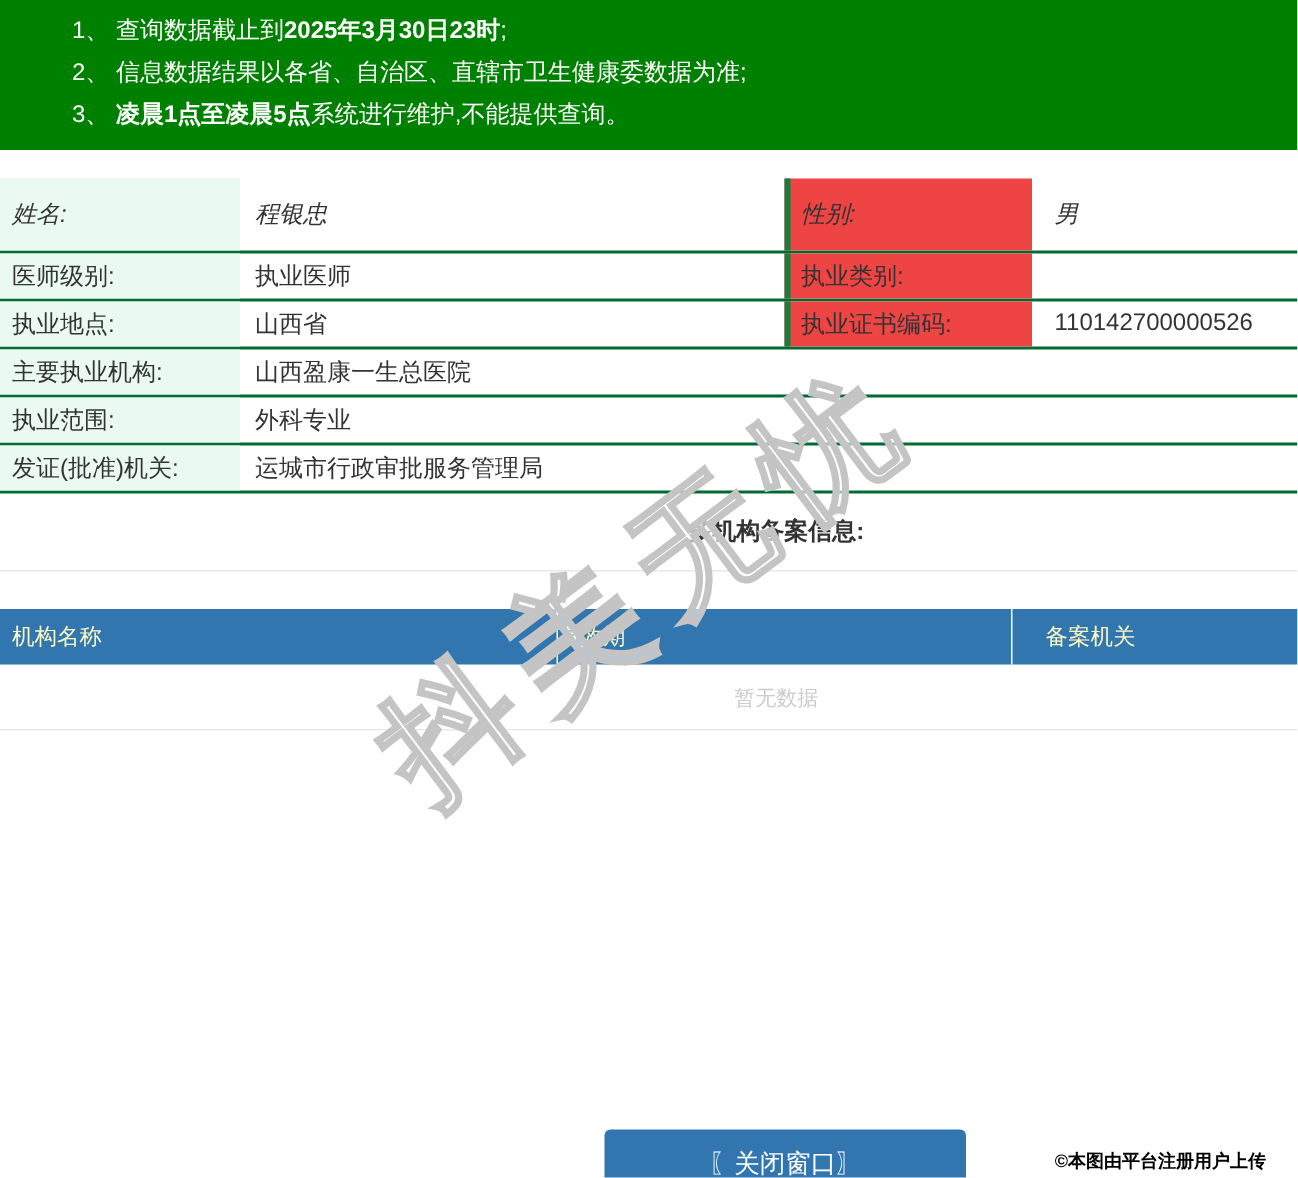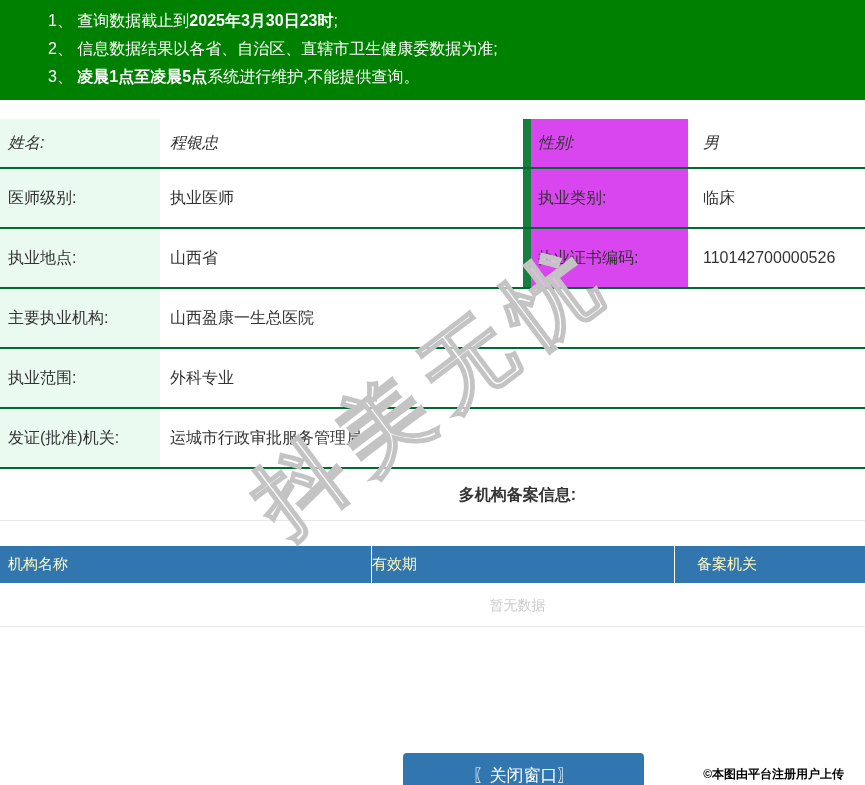--- a/index.html
+++ b/index.html
@@ -8,27 +8,27 @@
   body { position:relative; }
 
   
   .banner { width:865px; height:100px; background:#008000; color:#fff;
             padding:7px 0 0 48px; font-size:16px; }
   .banner .line { line-height:28px; white-space:nowrap; }
   .banner b { font-weight:bold; }
 
   
   .info { margin-top:19px; }
-  .irow { display:flex; align-items:center; height:60px;
+  .irow { display:flex; align-items:center; height:32px;
           border-bottom:2px solid #006b30; font-size:16px; }
   .irow.first { height:50px;font-style:italic; }
   .cell { height:100%; display:flex; align-items:center; }
   .label  { width:160px; background:#eafaf1; padding-left:8px; }
   .value1 { width:363px; padding-left:10px; }
-  .label2 { width:165px; background:#d946ef; border-left:8px solid #15803d; padding-left:7px; }
+  .label2 { width:165px; background:#ef4444; border-left:4px solid #15803d; padding-left:7px; }
   .value2 { flex:1; padding-left:15px; }
   .valuewide { flex:1; padding-left:10px; }
 
   
   .section-title { height:52px; line-height:52px; text-align:center; padding-left:170px;
                    font-weight:bold; font-size:16px; border-bottom:1px solid #e7e7e7; }
   .thead { margin-top:25px; display:flex; height:37px; background:#3276af; color:#fef9c3;
            font-size:15px; }
   .th { display:flex; align-items:center; height:100%; }
   .th.c1 { width:371px; padding-left:8px; }
@@ -65,21 +65,20 @@
   <div class="irow first">
     <div class="cell label">姓名:</div>
     <div class="cell value1">程银忠</div>
     <div class="cell label2">性别:</div>
     <div class="cell value2">男</div>
   </div>
   <div class="irow">
     <div class="cell label">医师级别:</div>
     <div class="cell value1">执业医师</div>
     <div class="cell label2">执业类别:</div>
-    <div class="cell value2">临床</div>
   </div>
   <div class="irow">
     <div class="cell label">执业地点:</div>
     <div class="cell value1">山西省</div>
     <div class="cell label2">执业证书编码:</div>
     <div class="cell value2">110142700000526</div>
   </div>
   <div class="irow">
     <div class="cell label">主要执业机构:</div>
     <div class="cell valuewide">山西盈康一生总医院</div>

